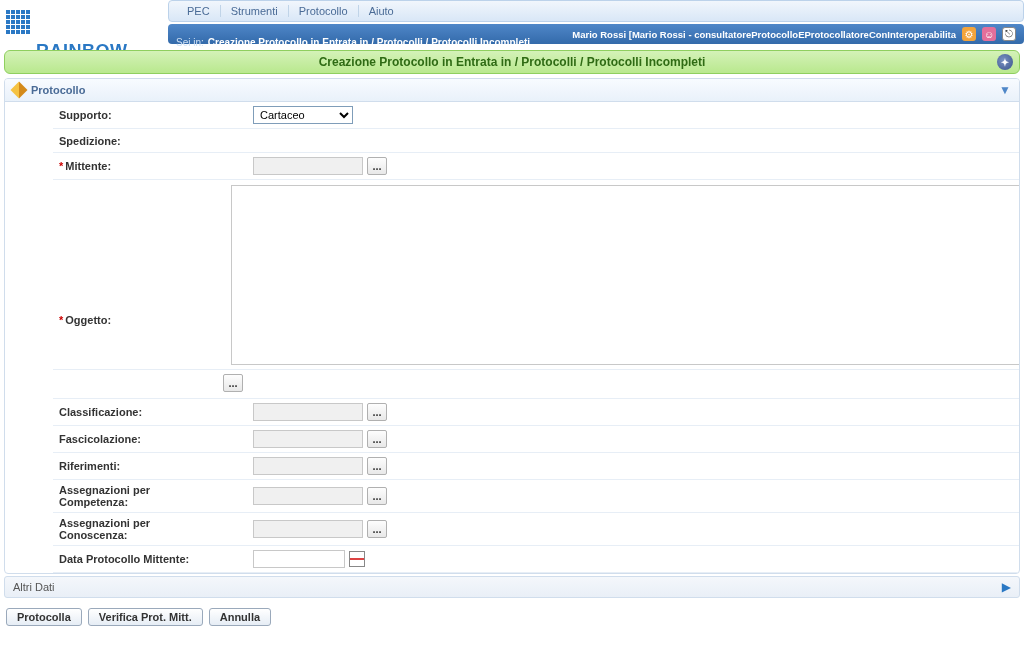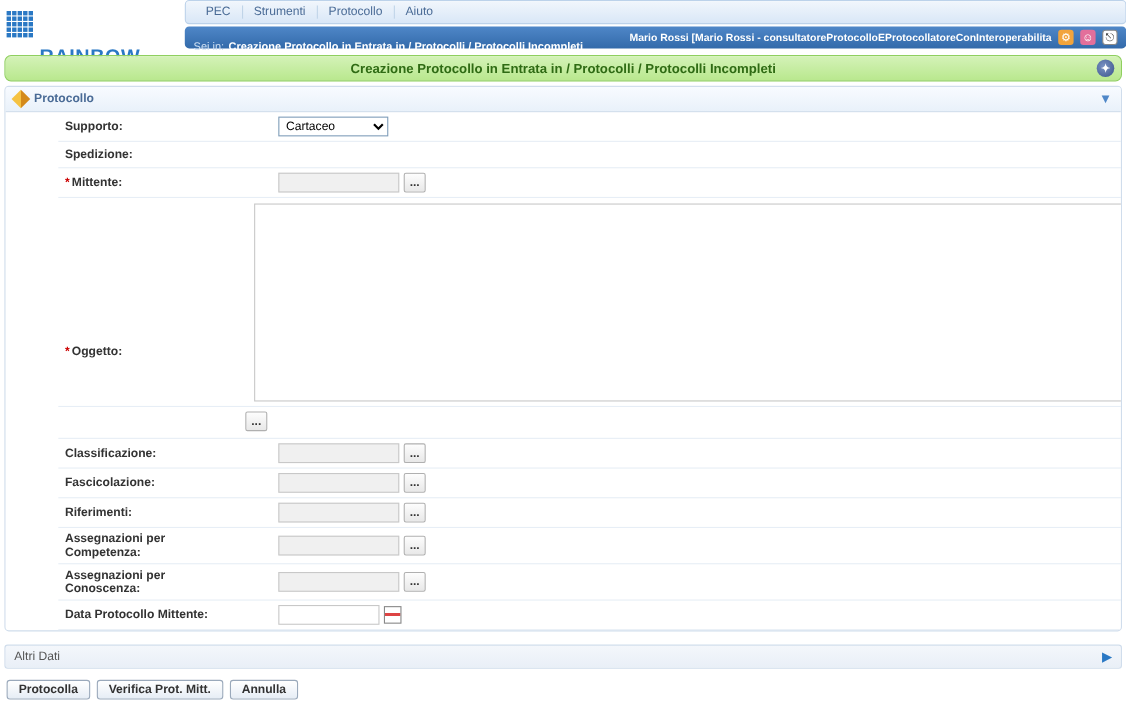--- a/index.html
+++ b/index.html
@@ -217,21 +217,21 @@
     display:inline-block;
     cursor: pointer;
   }
   .oggetto-below {
     border-bottom: 1px solid #e7eef6;
     padding: 4px 6px 6px 170px;
   }
   
   
   .subsection {
-    margin: 12px 4px 4px 4px;
+    margin: 2px 4px 4px 4px;
     background: linear-gradient(#f4f7fb, #e9eff7);
     border: 1px solid #d0ddec;
     border-radius: 3px;
     display: flex;
     align-items: center;
     padding: 3px 8px;
     font-size: 11px;
     color: #555;
   }
   .subsection .expand-icon {

